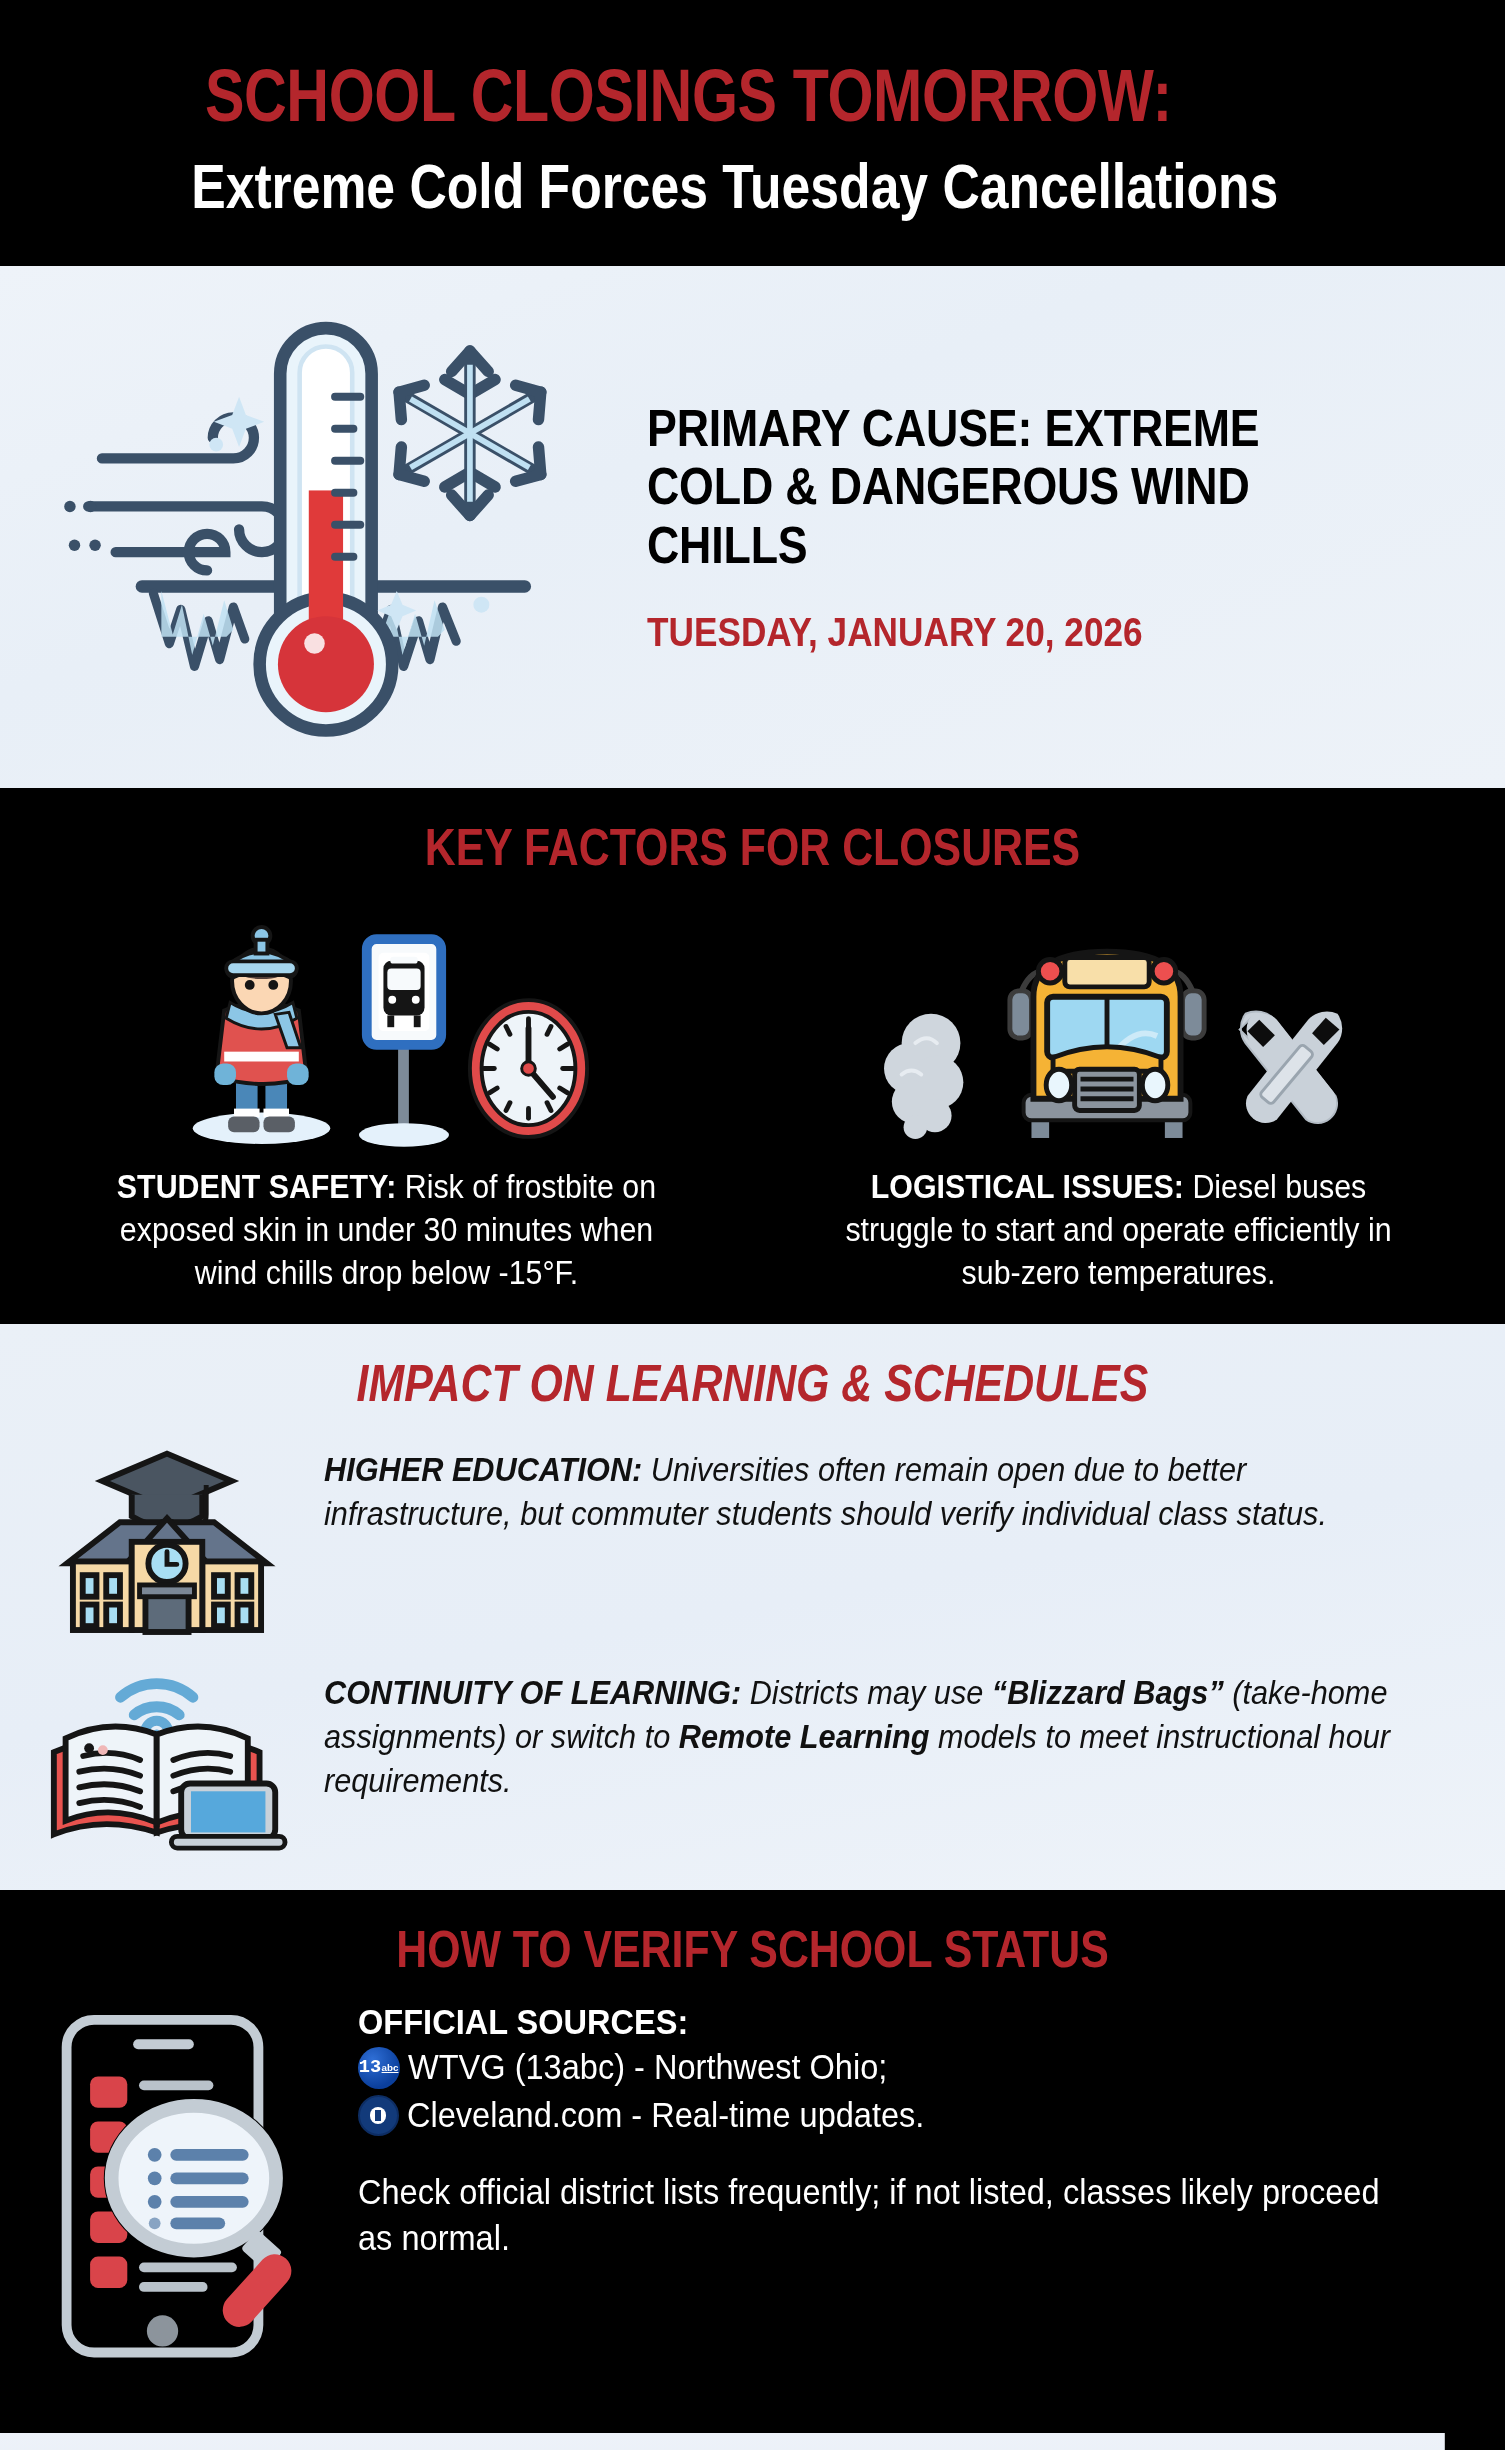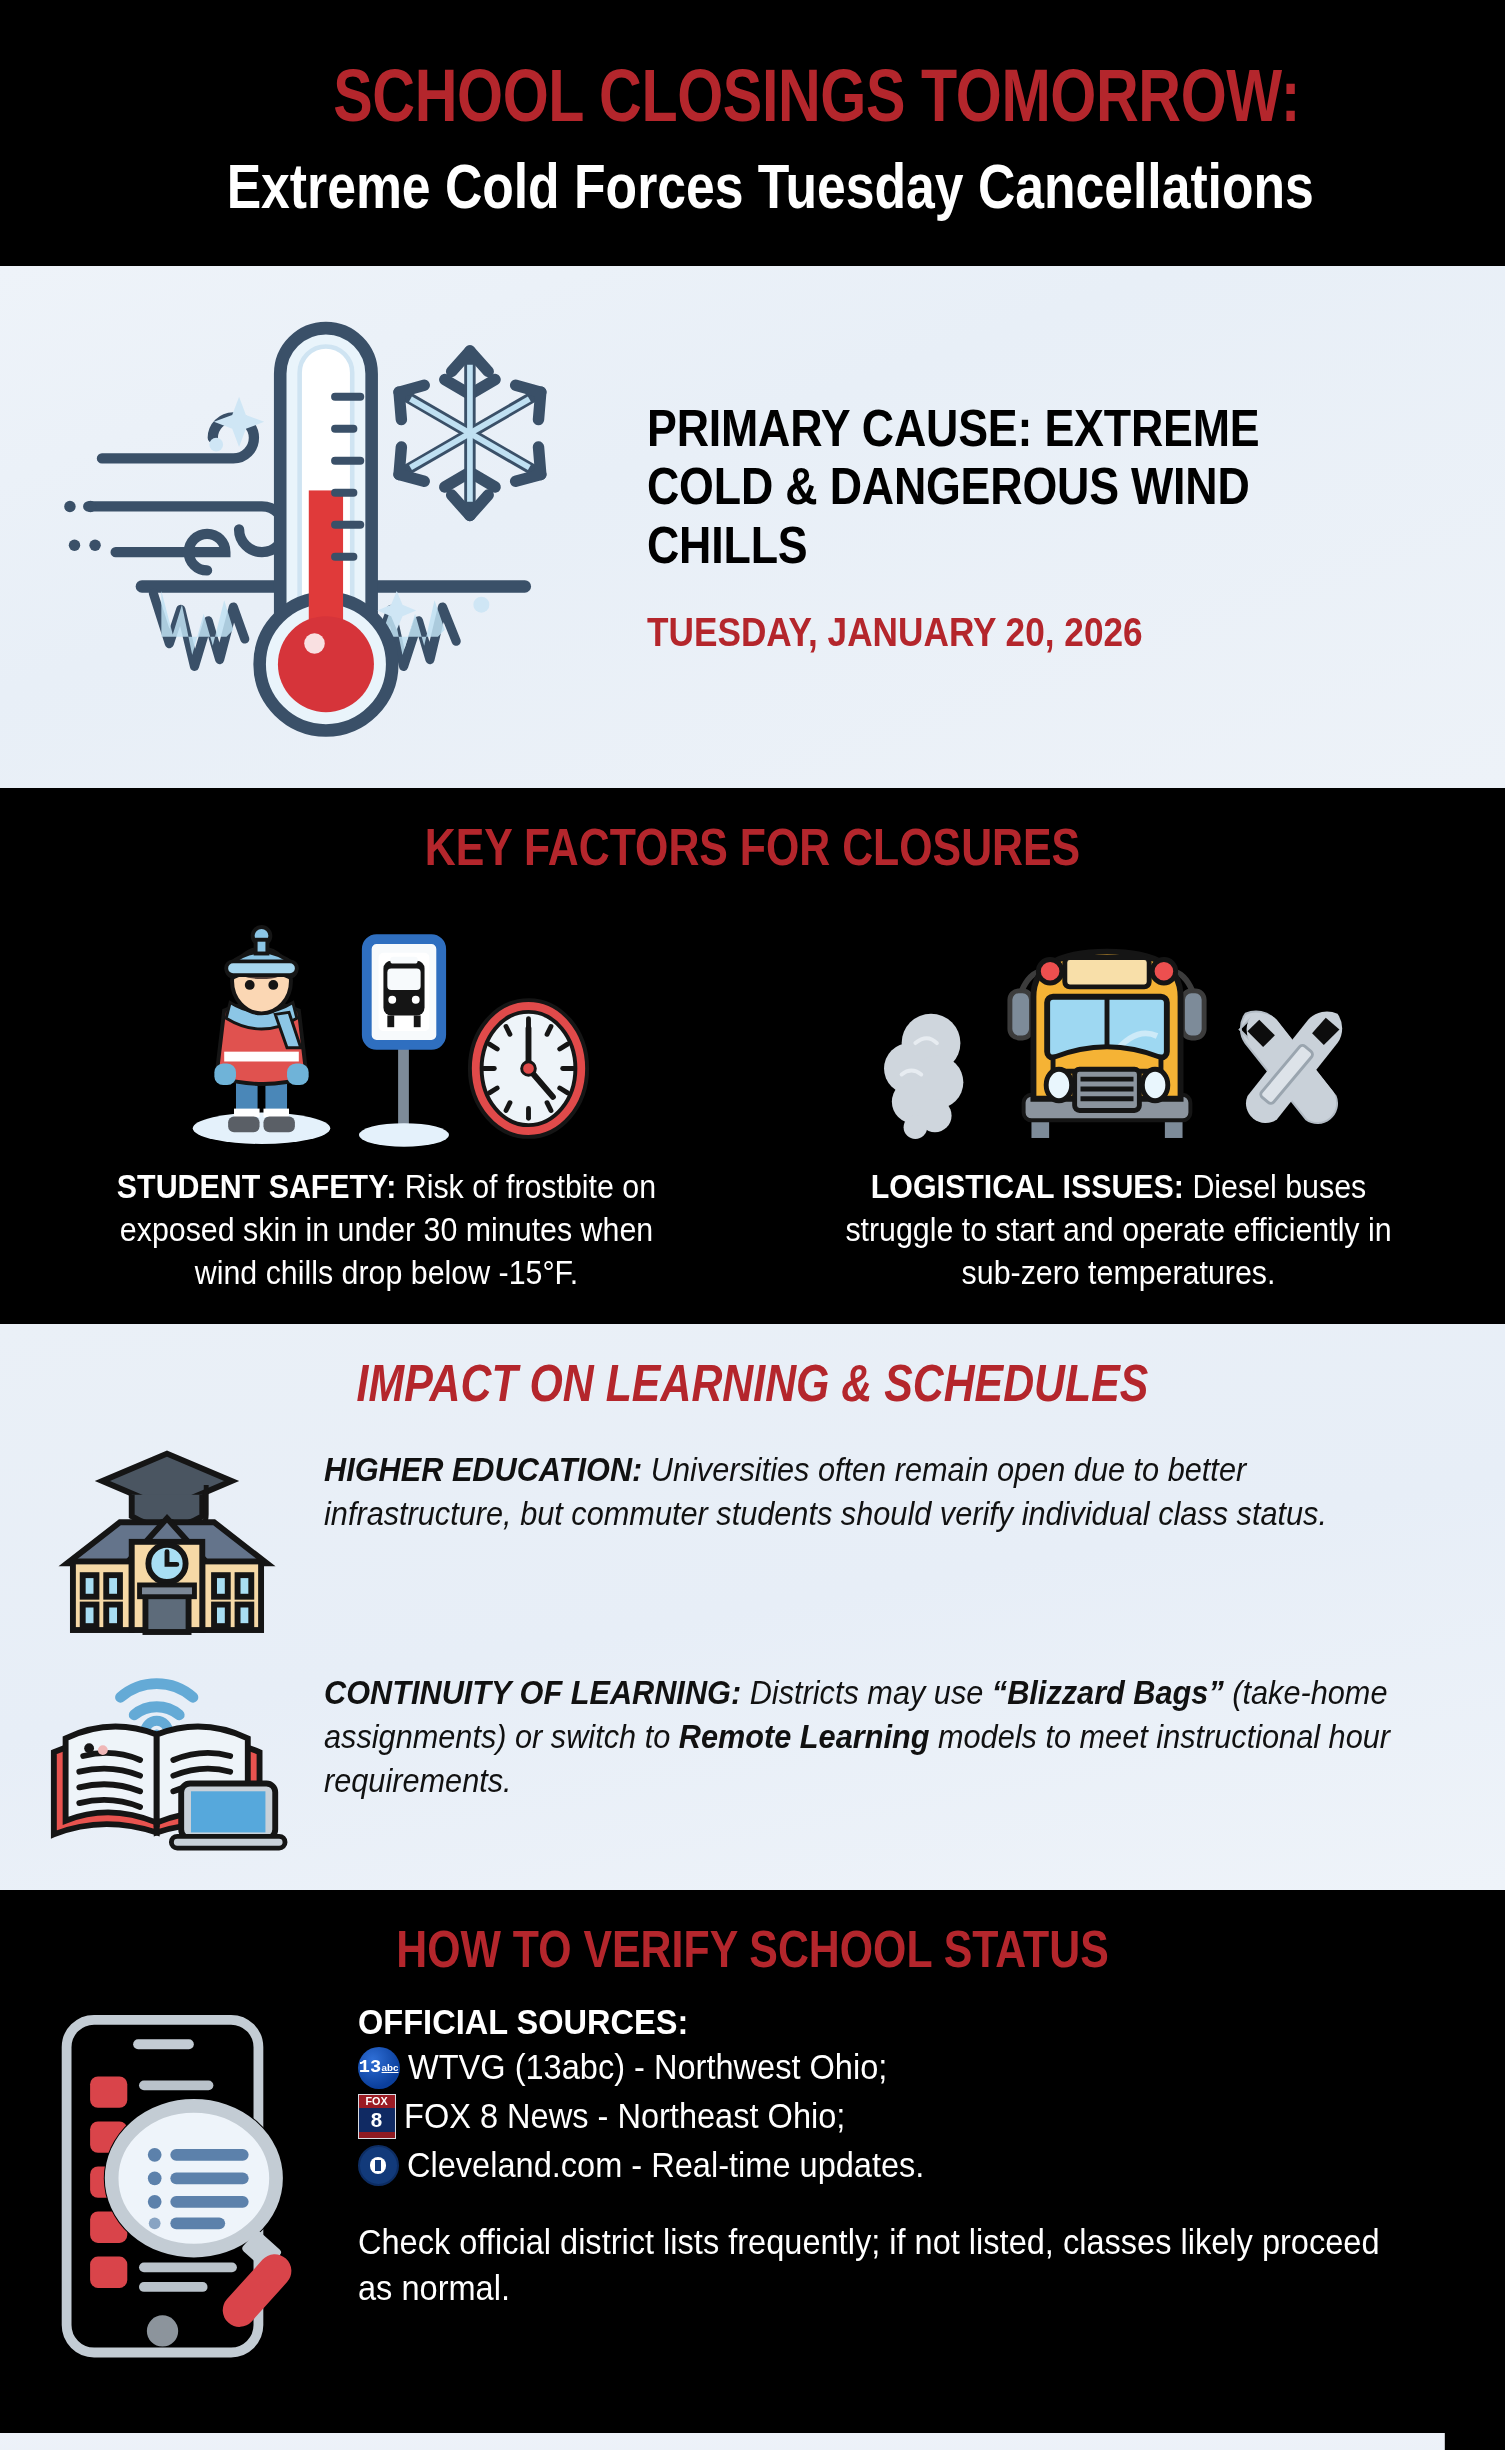--- a/index.html
+++ b/index.html
@@ -5,21 +5,21 @@
   * { margin:0; padding:0; box-sizing:border-box; }
   html,body { background:#000; }
   body {
     width:1505px; height:2774px;
     font-family:"Liberation Sans", sans-serif;
     color:#fff; overflow:hidden;
   }
   .page { width:1505px; height:2774px; background:#000; position:relative; display:flex; flex-direction:column; }
 
   
-  .header { background:#000; padding:59px 68px 47px; text-align:right; }
+  .header { background:#000; padding:59px 68px 47px; text-align:left; }
   .header h1 {
     color:#b4262c; font-size:74px; font-weight:bold; letter-spacing:-0.5px;
     line-height:1.0; white-space:nowrap; transform:scaleX(.80); transform-origin:center;
   }
   .header h2 {
     color:#ffffff; font-size:63px; font-weight:bold; margin-top:19.6px;
     line-height:1.05; white-space:nowrap; transform:scaleX(.82); transform-origin:center;
   }
 
   
@@ -451,28 +451,20 @@
         <div class="src-list">
 
           <div class="src-item">
             <div class="logo13">
               <span class="l13">13</span>
                 <span class="labc">abc</span>
             </div>
             <span class="txt">WTVG (13abc) - Northwest Ohio;</span>
           </div>
 
-          <div class="src-item">
-            <div class="logofox">
-              <div class="fx">FOX</div>
-                <div class="n8">8</div>
-                <div class="nw"></div>
-            </div>
-            <span class="txt">FOX 8 News - Northeast Ohio;</span>
-          </div>
 
           <div class="src-item">
             <div class="logocle">
                 <i></i>
               </div>
             <span class="txt">Cleveland.com - Real-time updates.</span>
           </div>
 
         </div>
         <div class="verify-note">Check official district lists frequently; if not listed, classes likely proceed as normal.</div>

